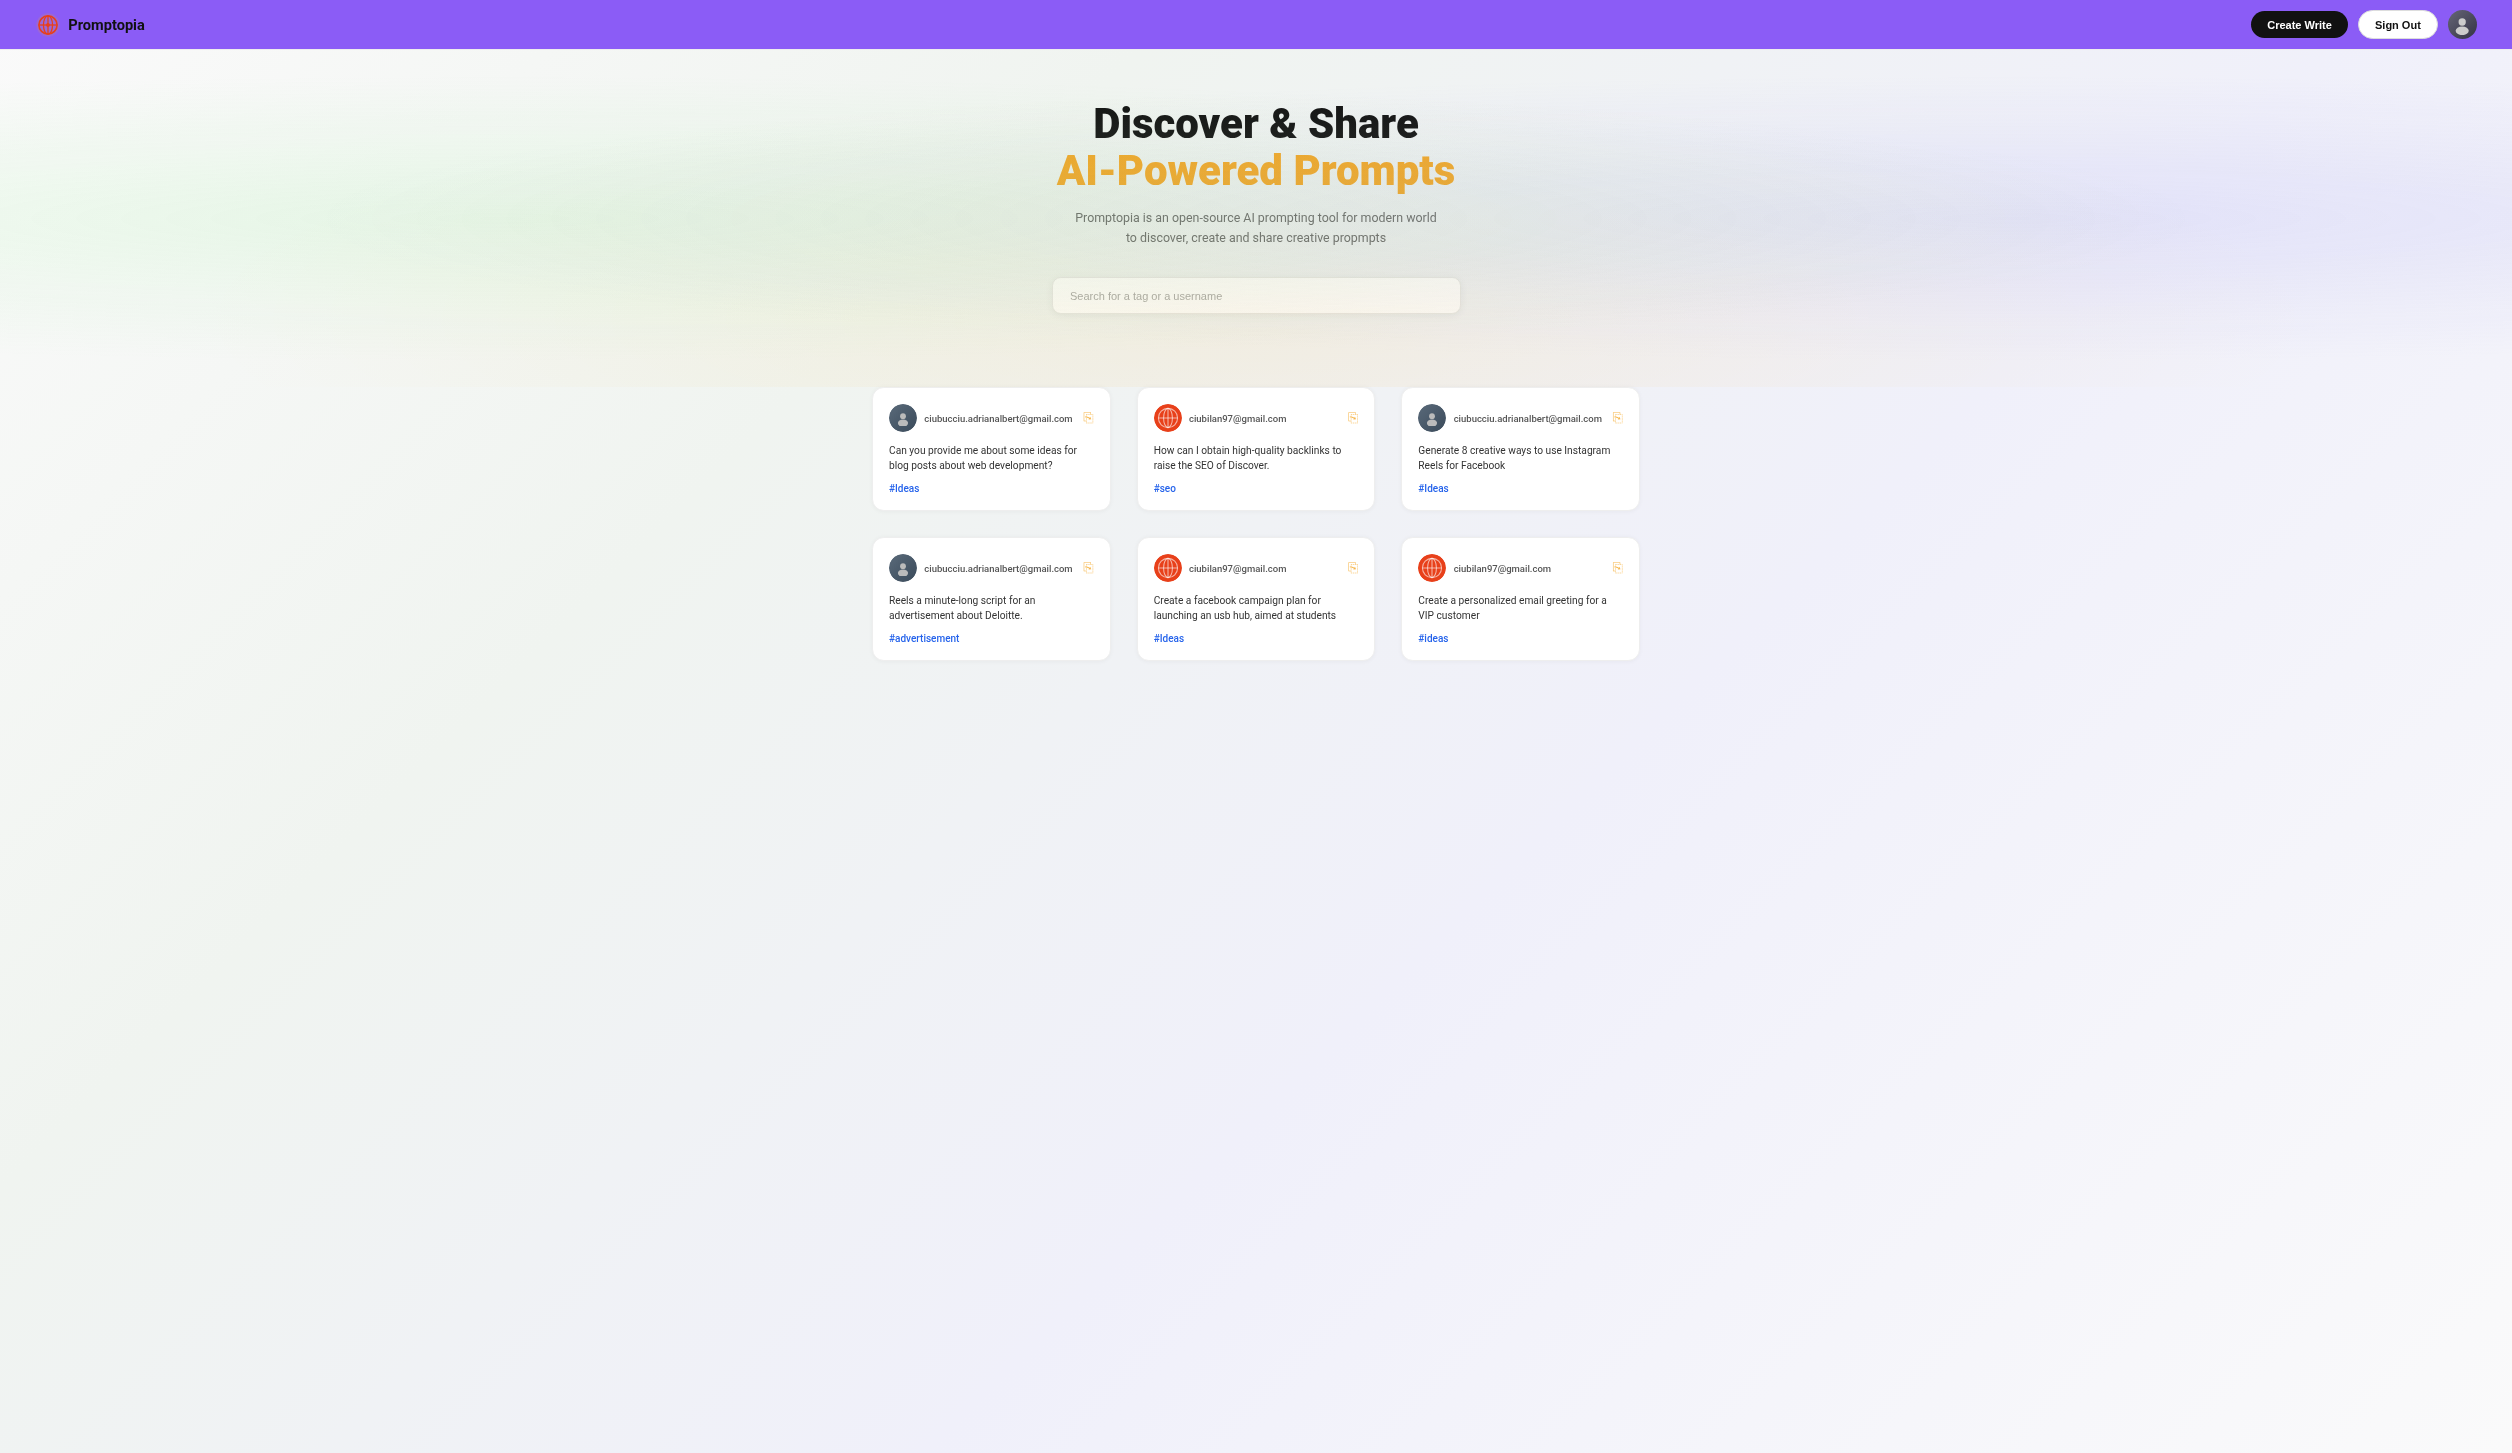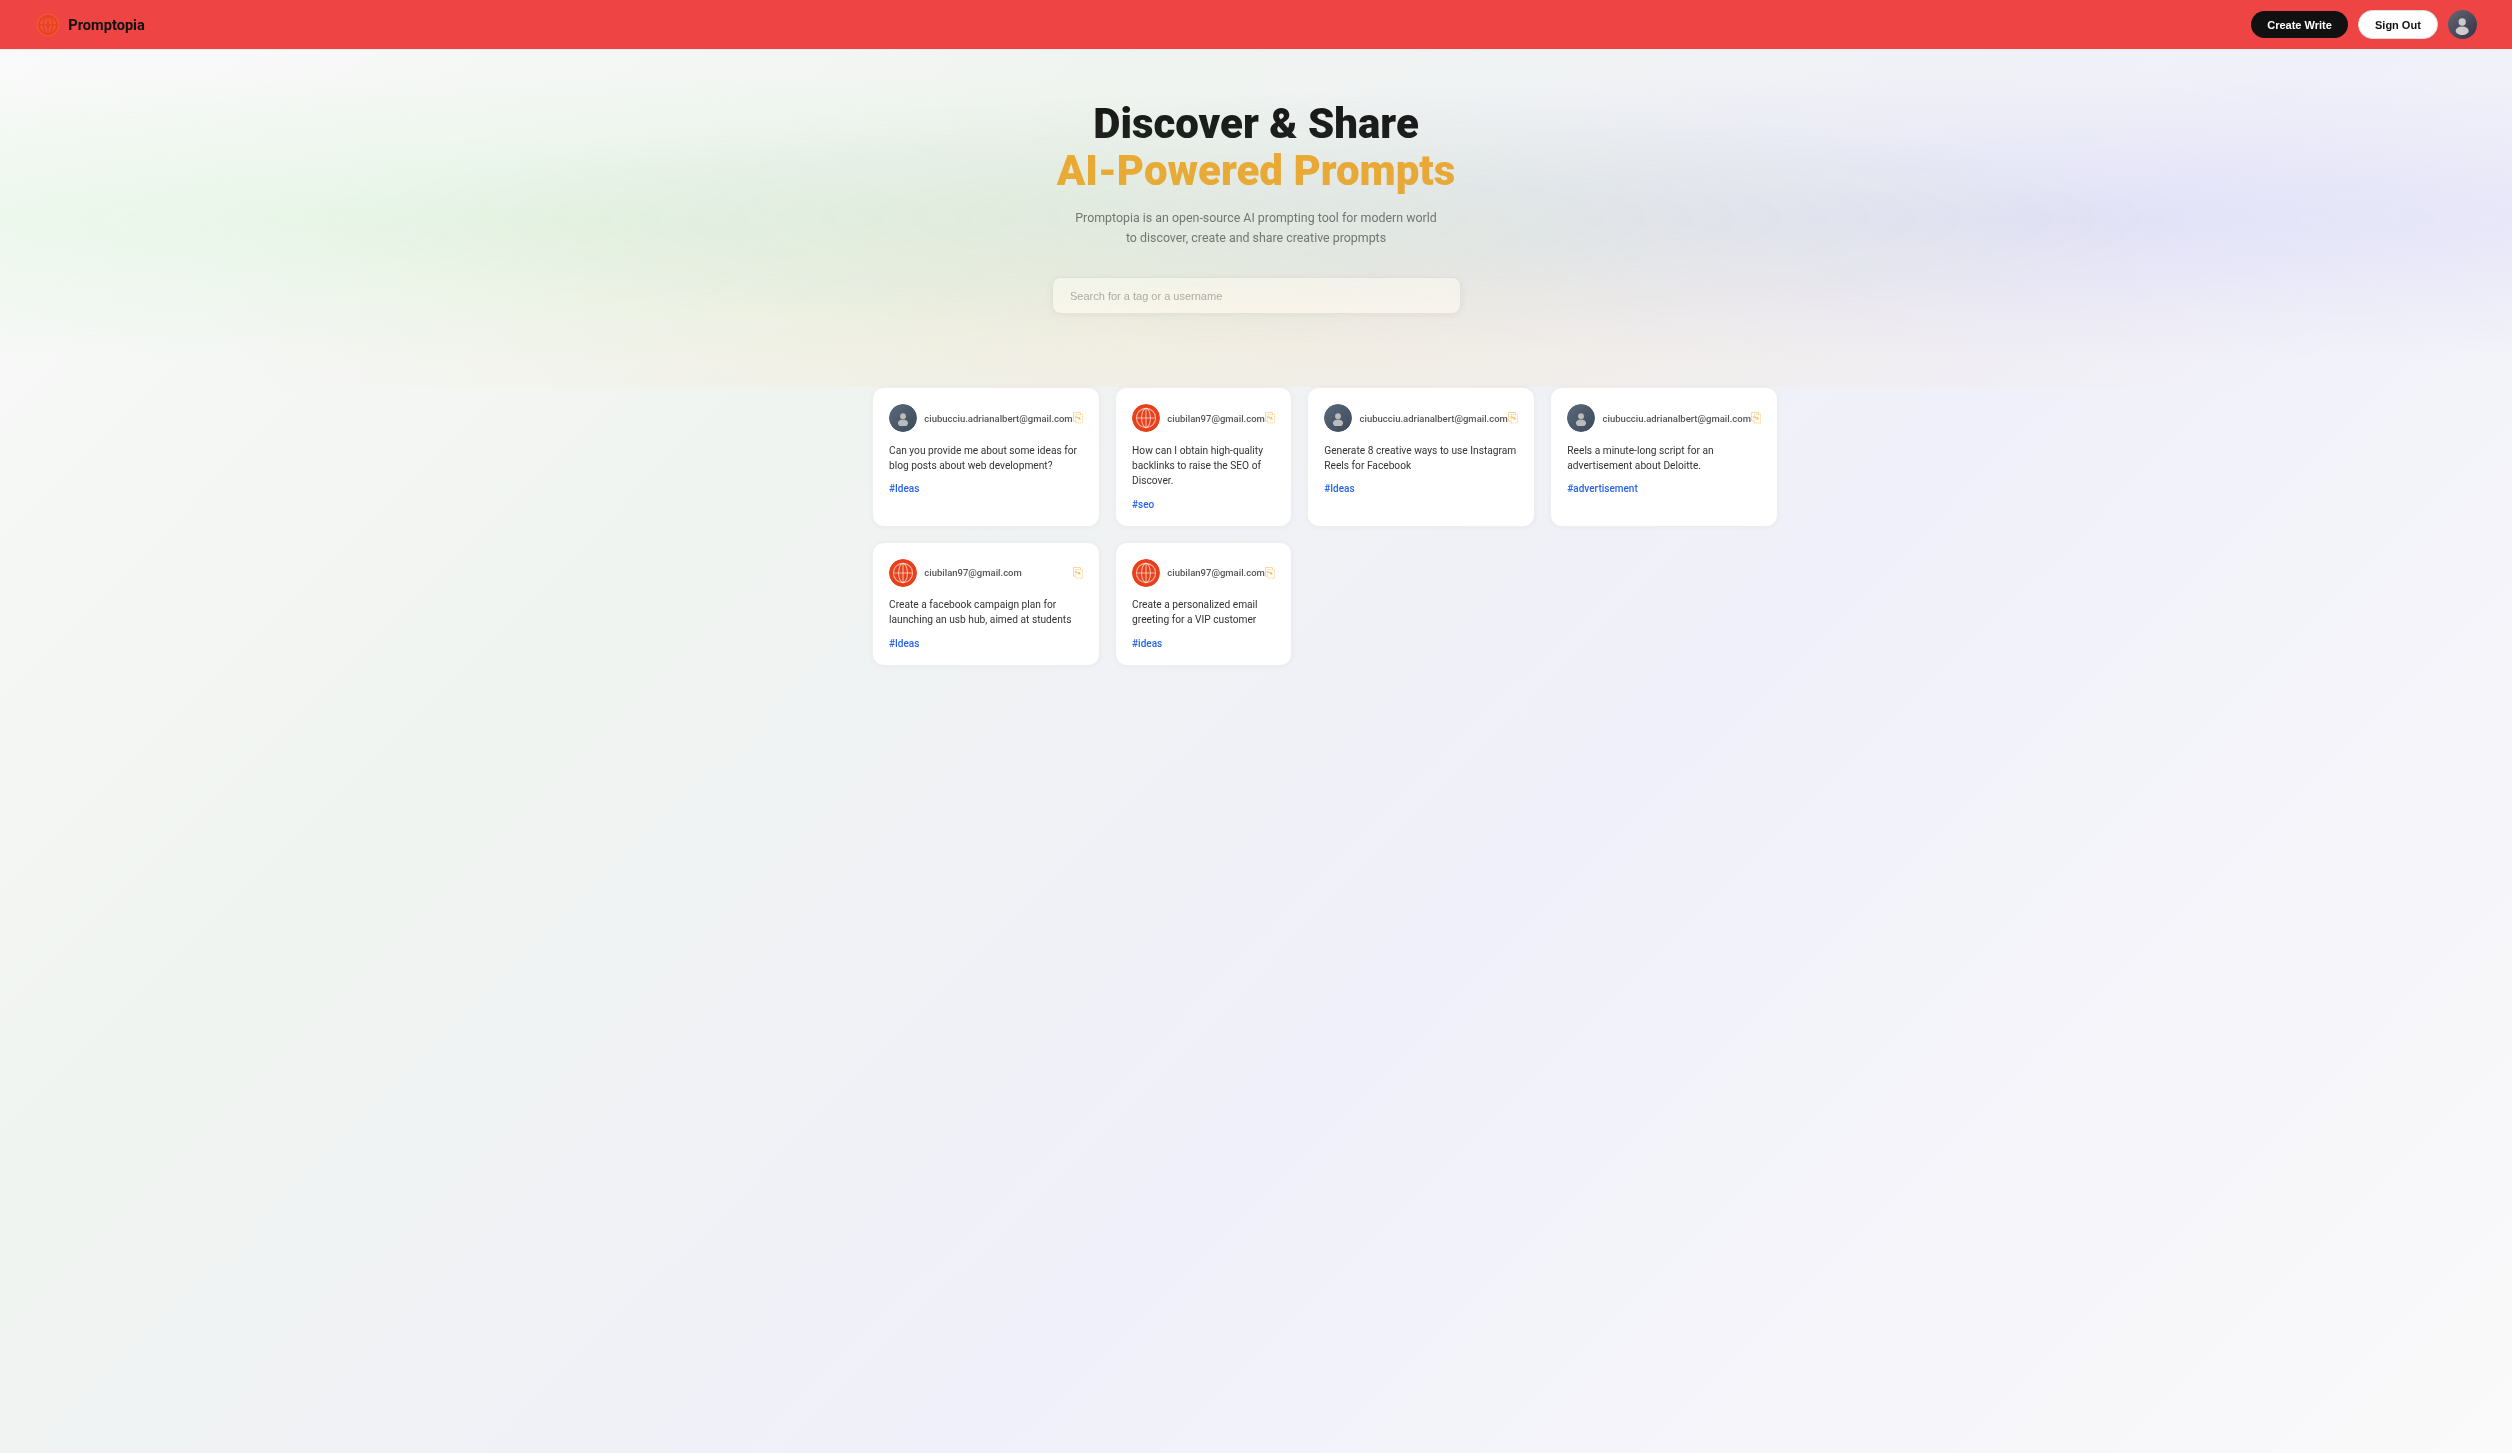--- a/index.html
+++ b/index.html
@@ -14,21 +14,21 @@
       min-height: 100vh;
       background: linear-gradient(135deg, #fafafa 0%, #f0f4f0 30%, #f0f0fa 60%, #fafafa 100%);
     }
 
     
     .header {
       display: flex;
       align-items: center;
       justify-content: space-between;
       padding: 10.2px 35px;
-      background: #ef4444;
+      background: #8b5cf6;
       border-bottom: 0.7px solid #eee;
       position: sticky;
       top: 0;
       z-index: 100;
     }
 
     .logo-area {
       display: flex;
       align-items: center;
       gap: 7.3px;
@@ -159,22 +159,22 @@
 
     
     .cards-section {
       max-width: 803px;
       margin: 0 auto;
       padding: 0 17.5px 44px;
     }
 
     .cards-grid {
       display: grid;
-      grid-template-columns: repeat(4, 1fr);
-      gap: 15px;
+      grid-template-columns: repeat(3, 1fr);
+      gap: 26px;
     }
 
     .card {
       background: white;
       border-radius: 11.7px;
       padding: 16px;
       border: 0.7px solid #eee;
       box-shadow: 0 0.7px 4.4px rgba(0,0,0,0.04);
       cursor: pointer;
       transition: box-shadow 0.2s;

